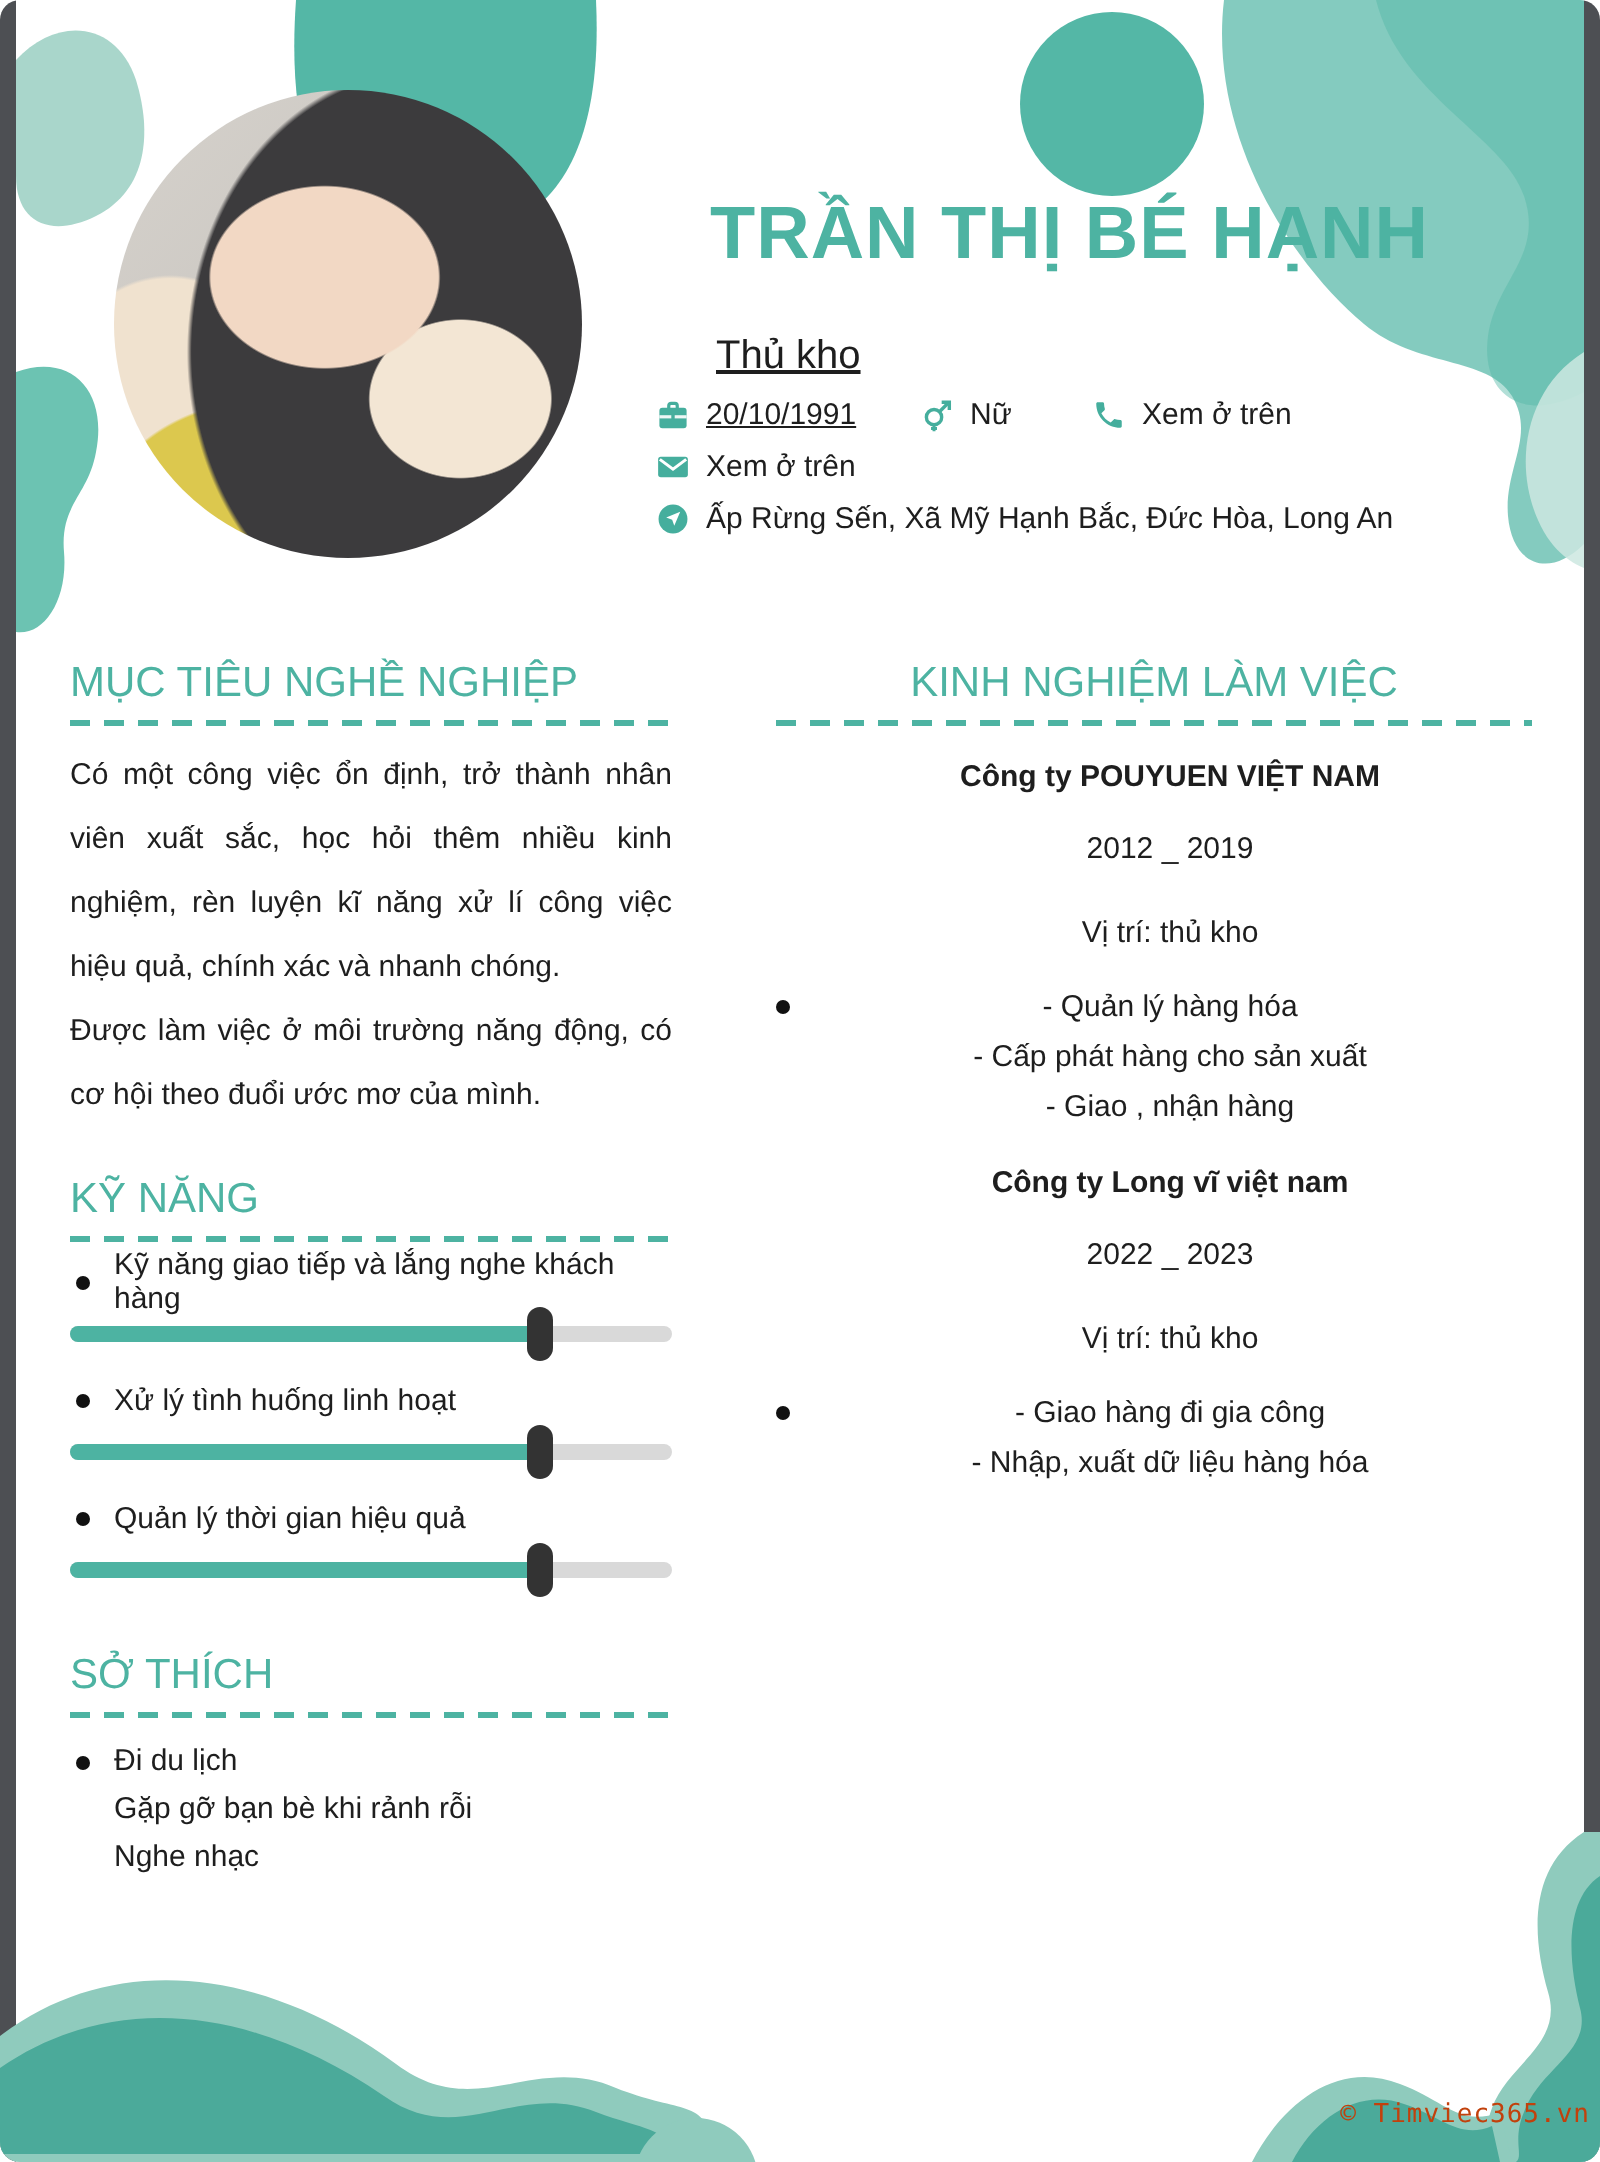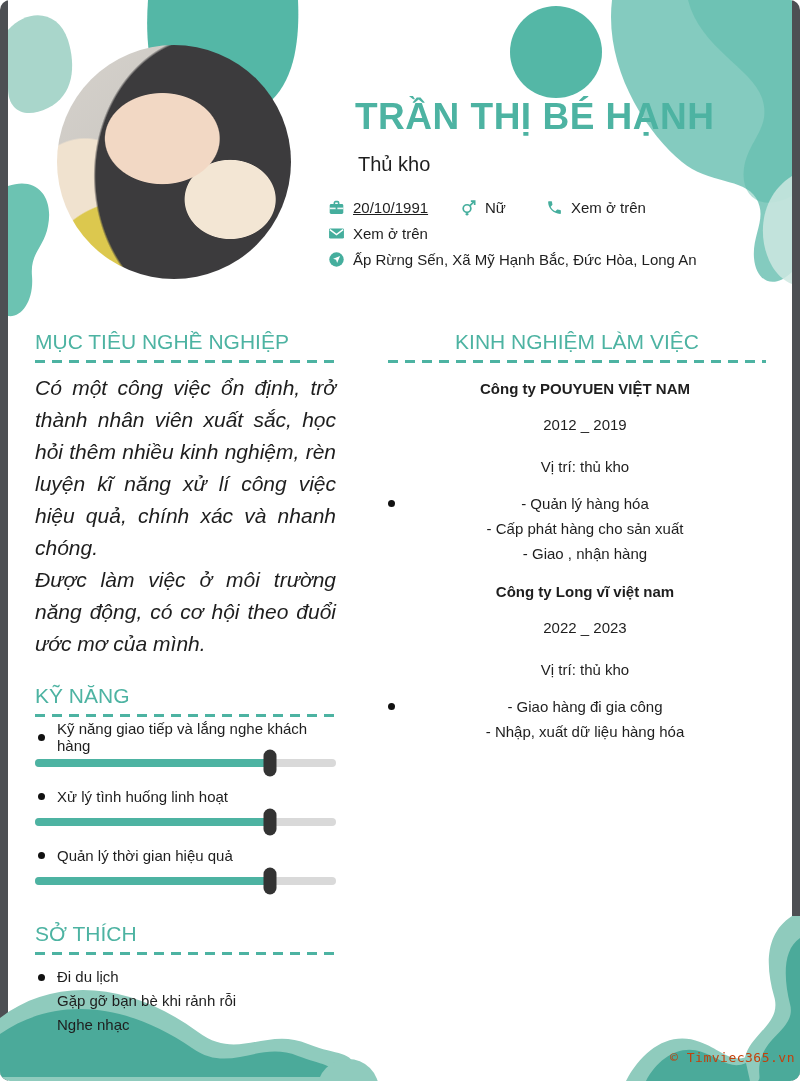--- a/index.html
+++ b/index.html
@@ -30,40 +30,40 @@
       radial-gradient(ellipse 58px 46px at 45% 40%, #f2d8c4 0 98%, transparent 100%),
       radial-gradient(ellipse 46px 40px at 74% 66%, #f3e6d4 0 98%, transparent 100%),
       radial-gradient(ellipse 118px 142px at 66% 56%, #3c3b3d 0 98%, transparent 100%),
       radial-gradient(ellipse 88px 66px at 34% 94%, #dcc84e 0 98%, transparent 100%),
       radial-gradient(ellipse 70px 90px at 12% 78%, #f0e2cf 0 98%, transparent 100%),
       linear-gradient(135deg,#d6d2cc,#bdbab6);
   }
 
   .header{position:absolute;left:355px;top:97px;z-index:3;}
   .name{font-size:37px;font-weight:700;color:var(--accent);letter-spacing:.5px;line-height:1.1;}
-  .job-title{font-size:20px;color:var(--ink);margin-top:15px;margin-left:3px;}
+  .job-title{font-size:20px;color:var(--ink);margin-top:29px;margin-left:3px;text-decoration:underline;}
 
   .contact{position:absolute;left:328px;top:196px;width:448px;z-index:3;font-size:15px;}
   .contact-row{display:flex;align-items:center;height:22px;margin-bottom:4px;}
   .contact-cell{display:flex;align-items:center;}
   .cell-birthday{width:132px;text-decoration:underline;}
   .cell-gender{width:86px;}
   .cicon{width:17px;height:17px;flex:0 0 17px;margin-right:8px;}
 
   .col{position:absolute;top:330px;z-index:3;}
   .col-left{left:35px;width:301px;}
   .col-right{left:388px;width:378px;text-align:center;}
   .col section + section{margin-top:24px;}
   section[data-name="section-hobbies"]{margin-top:28px !important;}
 
   h2.sec-heading{font-size:21px;font-weight:400;color:var(--accent);line-height:24px;}
   .dashes{height:3px;margin-top:6px;background:repeating-linear-gradient(90deg,var(--accent) 0 10px,transparent 10px 17px);}
 
   .body-wrap{margin-top:9px;}
-  p.body-text{font-size:21px;line-height:32px;text-align:justify;color:var(--ink);font-style:italic;}
+  p.body-text{font-size:15px;line-height:32px;text-align:justify;color:var(--ink);}
 
   .bullet{width:7px;height:7px;border-radius:50%;background:#111;flex:0 0 7px;margin:0 12px 0 3px;}
 
   .skill-item{margin-top:9px;}
   .skill-label-row{display:flex;align-items:center;height:22px;font-size:15px;}
   .slider{position:relative;height:27px;margin-top:1px;}
   .slider-track{position:absolute;left:0;right:0;top:50%;height:8px;transform:translateY(-50%);
     background:var(--track);border-radius:4px;}
   .slider-fill{height:100%;background:var(--accent);border-radius:4px;}
   .slider-handle{position:absolute;top:50%;width:13px;height:27px;border-radius:7px;

